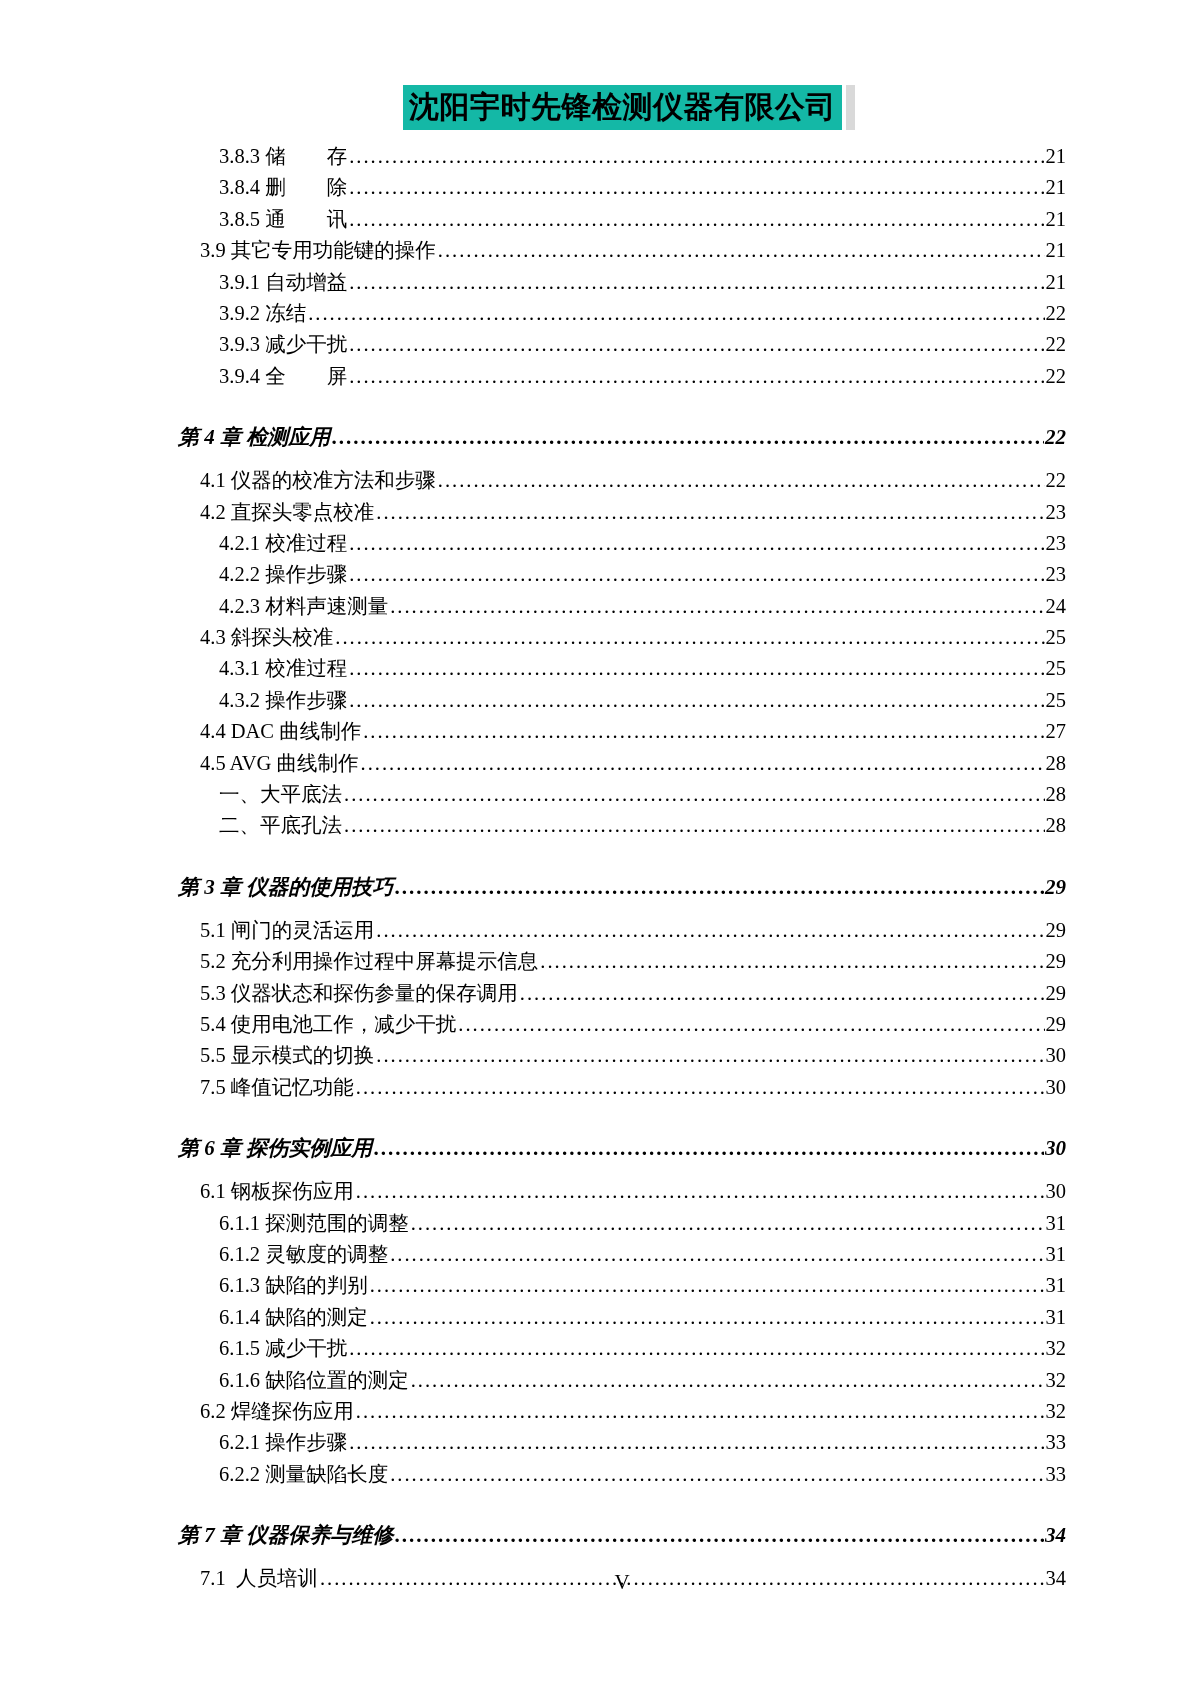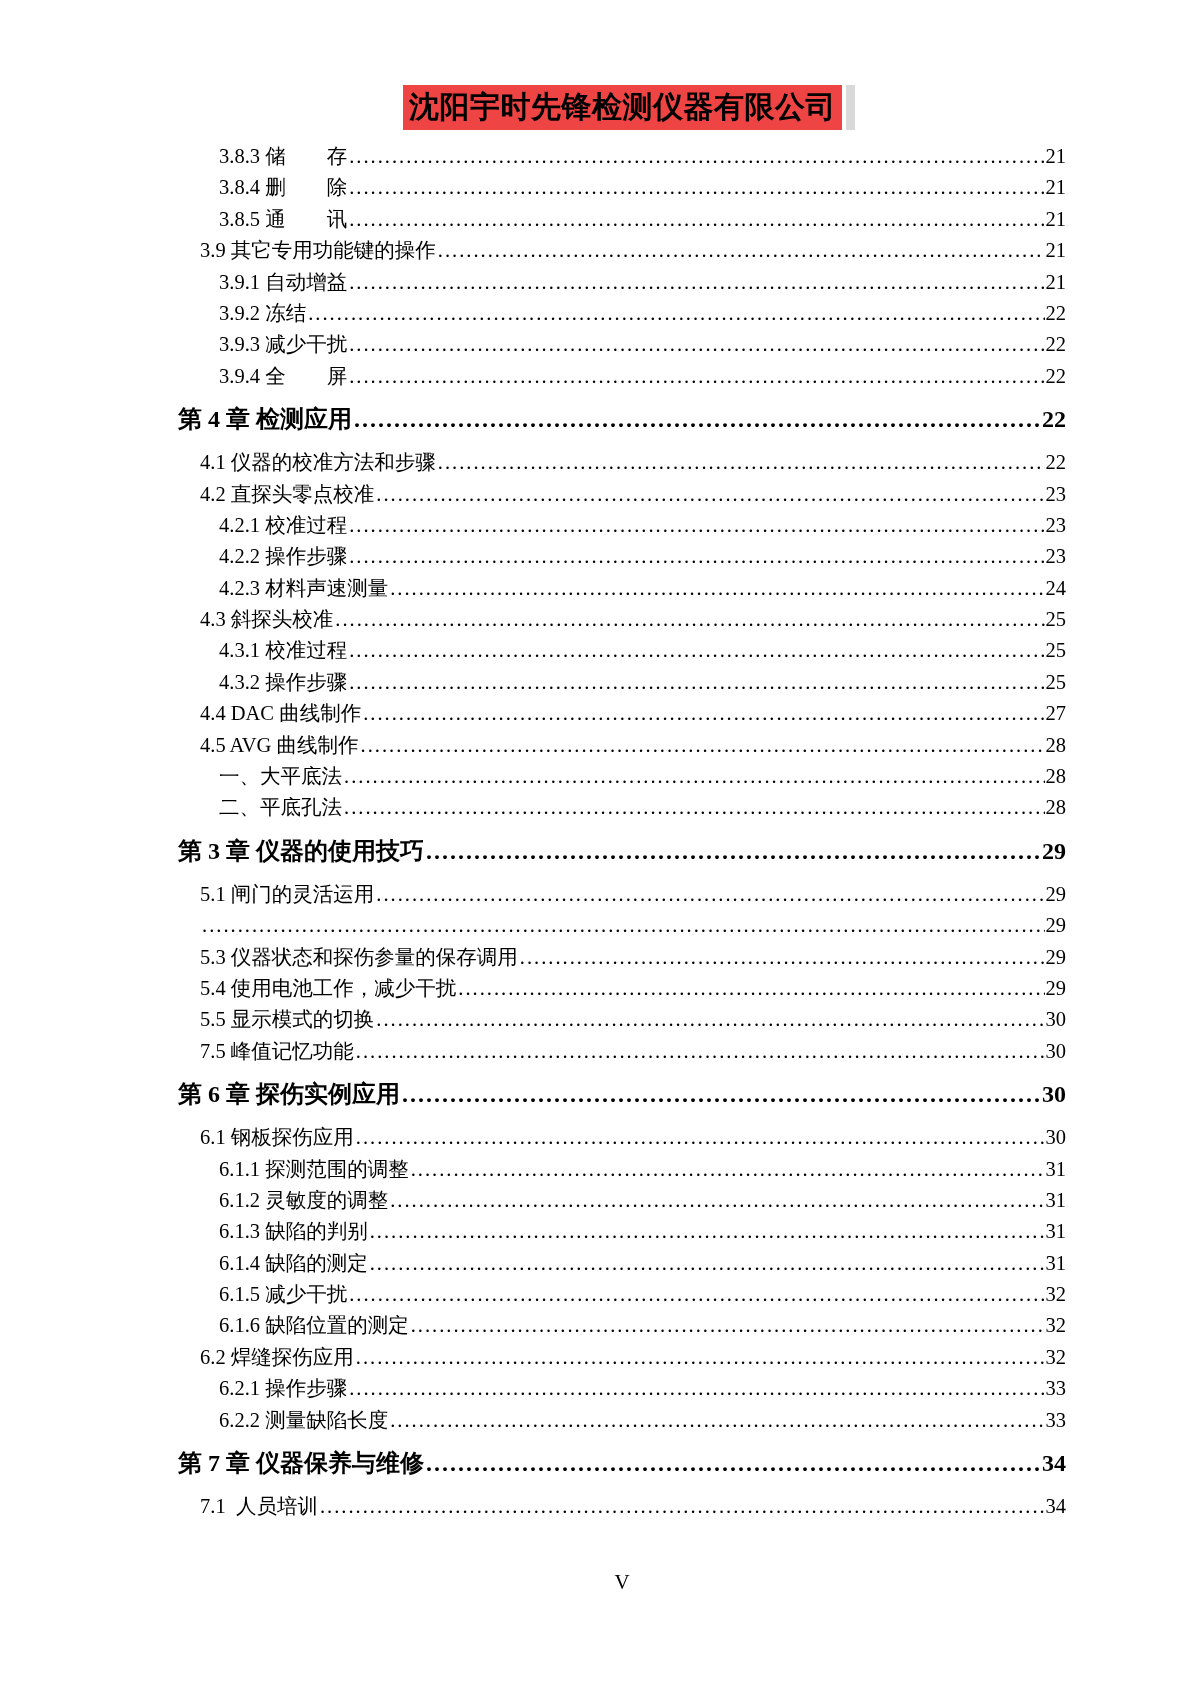--- a/index.html
+++ b/index.html
@@ -40,35 +40,36 @@
   }
   
   .toc {
     position: absolute;
     left: 178px;
     top: 141px;
     width: 888px;
   }
   .toc-row {
     display: flex;
-    align-items: flex-end;
+    align-items: center;
     height: 31.4px;
     line-height: 31.4px;
     font-size: 20.5px;
     white-space: nowrap;
   }
   .toc-row.lvl2 { padding-left: 22px; }
   .toc-row.lvl3 { padding-left: 41px; }
   .toc-row.chapter {
     font-weight: bold;
-    font-size: 24px;
+    font-size: 21px;
     height: 37px;
     line-height: 37px;
-    margin-top: 9px;
+    margin-top: 27px;
     margin-bottom: 9px;
+    font-style: italic;
   }
   .toc-row .t { white-space: pre; flex: 0 0 auto; }
   .toc-row .leader {
     flex: 1 1 auto;
     overflow: hidden;
     white-space: nowrap;
     margin: 0 1px 0 2px;
   }
   .toc-row .leader::after {
     content: "..................................................................................................................................................................................................................";
@@ -83,21 +84,21 @@
     width: 888px;
     text-align: center;
     font-size: 21px;
   }
 </style>
 </head>
 <body>
 
 <div class="page" style="background: rgb(255, 255, 255); color: rgb(0, 0, 0);">
 
-  <div class="header-box" style="background: #ef4444;">
+  <div class="header-box" style="background: #14b8a6;">
     <span class="header-title">沈阳宇时先锋检测仪器有限公司</span>
   </div>
   <div class="header-mark" style="background: rgb(217, 217, 217);"></div>
 
   <div class="toc" id="toc">
       <div class="toc-row lvl3">
         <span class="t">3.8.3 储　　存</span>
         <span class="leader"></span>
         <span class="pg">21</span>
       </div>
@@ -205,20 +206,21 @@
         <span class="t">第 3 章 仪器的使用技巧</span>
         <span class="leader"></span>
         <span class="pg">29</span>
       </div>
       <div class="toc-row lvl2">
         <span class="t">5.1 闸门的灵活运用</span>
         <span class="leader"></span>
         <span class="pg">29</span>
       </div>
       <div class="toc-row lvl2">
+        <span class="t">5.2 充分利用操作过程中屏幕提示信息</span>
         <span class="leader"></span>
         <span class="pg">29</span>
       </div>
       <div class="toc-row lvl2">
         <span class="t">5.3 仪器状态和探伤参量的保存调用</span>
         <span class="leader"></span>
         <span class="pg">29</span>
       </div>
       <div class="toc-row lvl2">
         <span class="t">5.4 使用电池工作，减少干扰</span>

